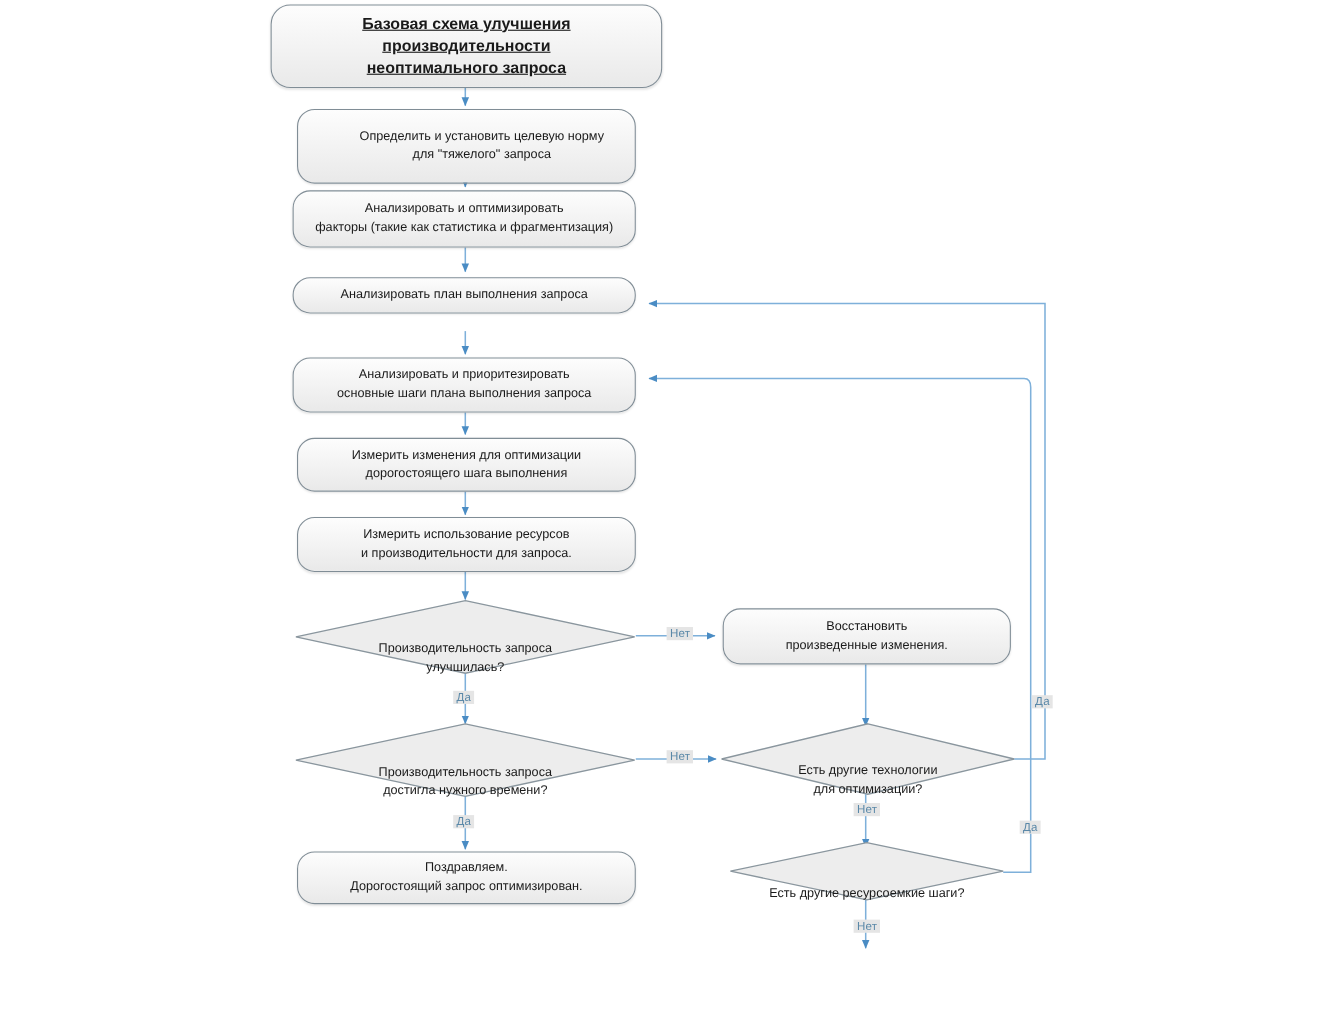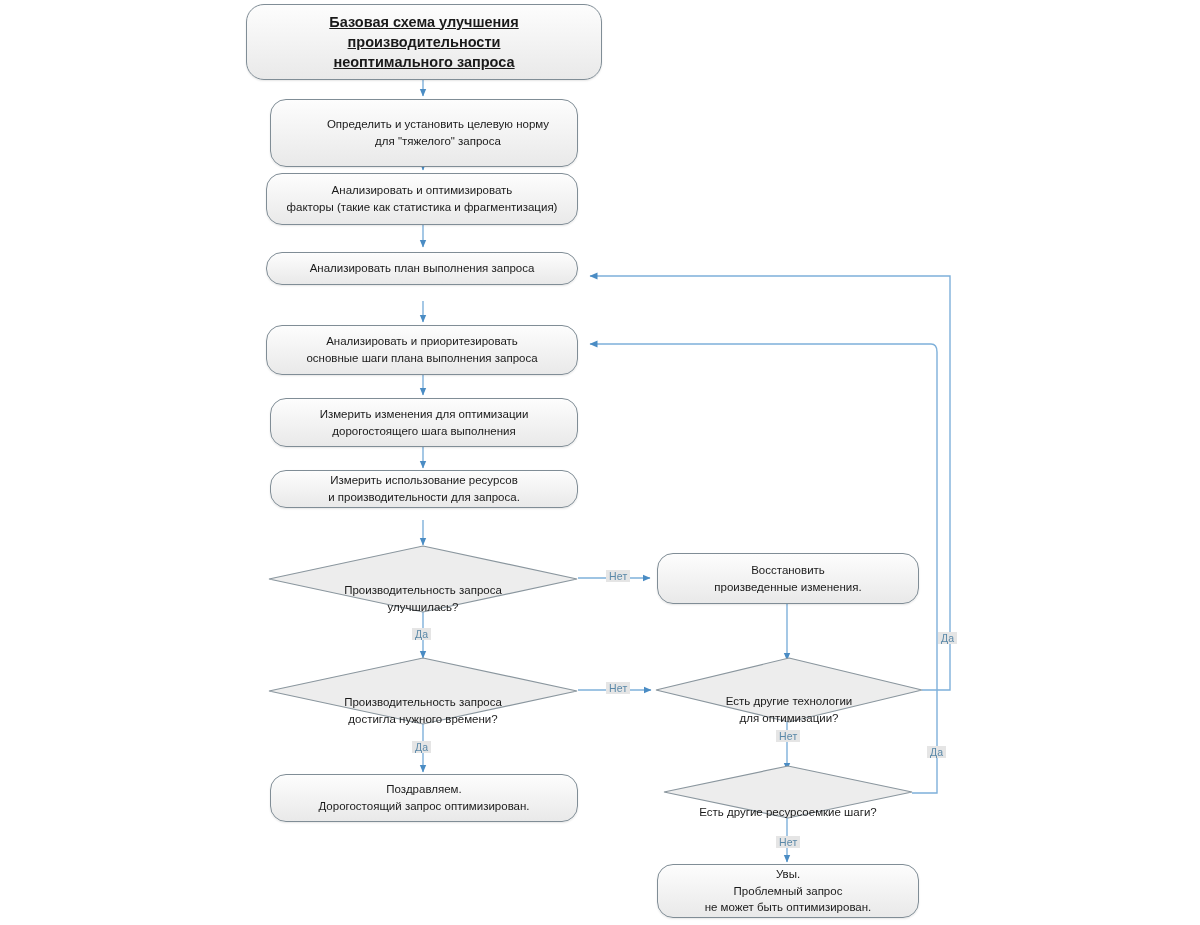--- a/index.html
+++ b/index.html
@@ -169,21 +169,21 @@
     </div>
   </div>
 
   <div class="node box" style="left:270px; top:398px; width:308px; height:49px;">
     <div class="txt">
       <span>Измерить изменения для оптимизации</span><br>
       <span>дорогостоящего шага выполнения</span>
     </div>
   </div>
 
-  <div class="node box" style="left:270px; top:470px; width:308px; height:38px;">
+  <div class="node box" style="left:270px; top:470px; width:308px; height:50px;">
     <div class="txt">
       <span>Измерить использование ресурсов</span><br>
       <span>и производительности для запроса.</span>
     </div>
   </div>
 
   <div class="node diamond" style="left:268px; top:545px; width:310px; height:68px;">
     <svg class="dshape" viewBox="0 0 310 68" preserveAspectRatio="none">
       <polygon points="155,1 309,34 155,67 1,34" fill="#ededed" stroke="#8a969e" stroke-width="1.2"></polygon>
     </svg>
@@ -229,27 +229,20 @@
 
   <div class="node diamond" style="left:663px; top:765px; width:250px; height:54px;">
     <svg class="dshape" viewBox="0 0 250 54" preserveAspectRatio="none">
       <polygon points="125,1 249,27 125,53 1,27" fill="#ededed" stroke="#8a969e" stroke-width="1.2"></polygon>
     </svg>
     <div class="txt" style="padding:0 20px;">
       <span>Есть другие ресурсоемкие шаги?</span>
     </div>
   </div>
 
-  <div class="node box" style="left:657px; top:864px; width:262px; height:54px;">
-    <div class="txt">
-      <span>Увы.</span><br>
-      <span>Проблемный запрос</span><br>
-      <span>не может быть оптимизирован.</span>
-    </div>
-  </div>
 
   <div class="edge-label" style="left:606px; top:570px;">Нет</div>
   <div class="edge-label" style="left:412px; top:628px;">Да</div>
   <div class="edge-label" style="left:606px; top:682px;">Нет</div>
   <div class="edge-label" style="left:412px; top:741px;">Да</div>
   <div class="edge-label" style="left:776px; top:730px;">Нет</div>
   <div class="edge-label" style="left:938px; top:632px;">Да</div>
   <div class="edge-label" style="left:776px; top:836px;">Нет</div>
   <div class="edge-label" style="left:927px; top:746px;">Да</div>
 

